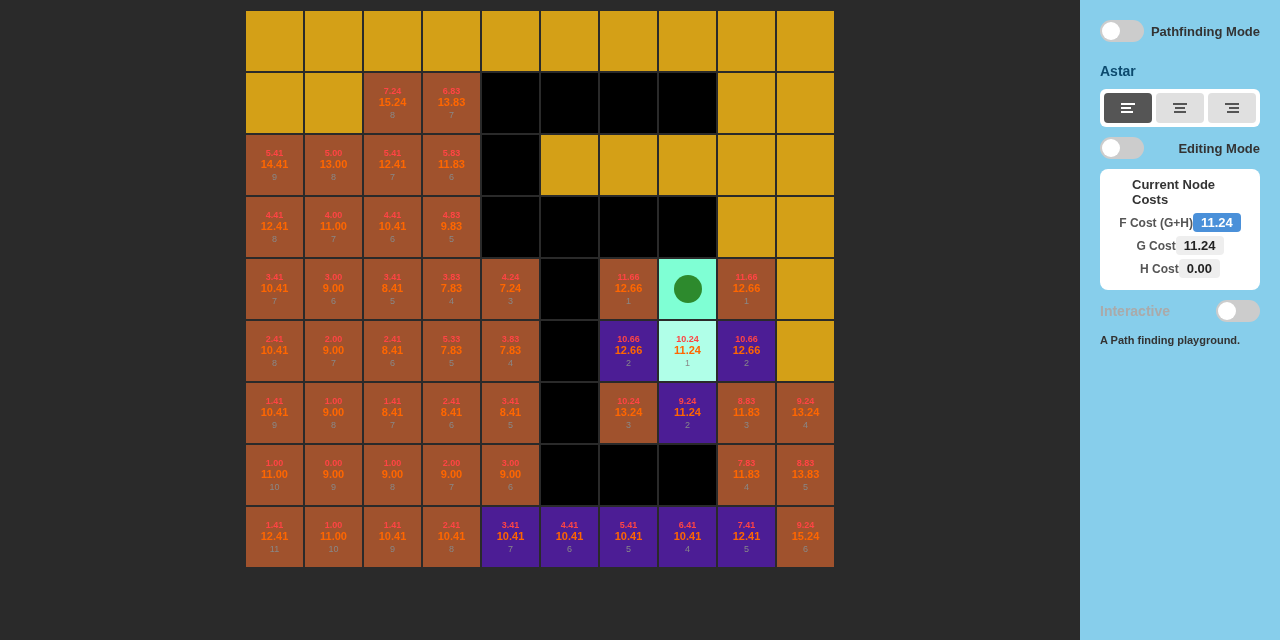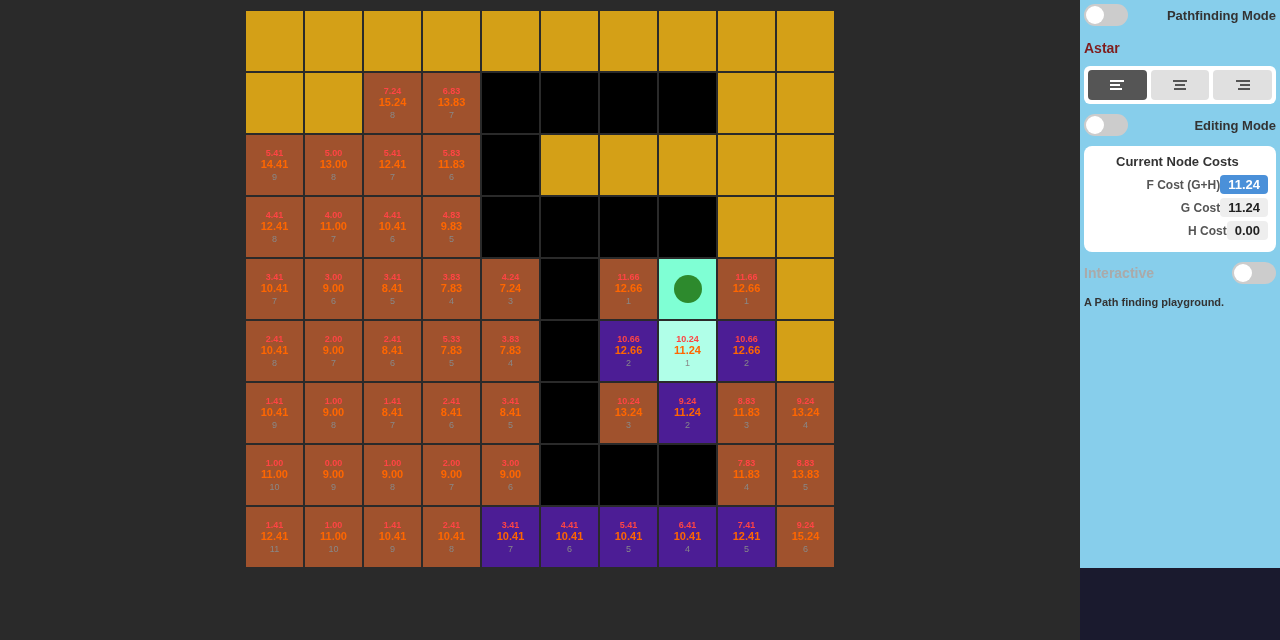--- a/index.html
+++ b/index.html
@@ -52,23 +52,23 @@
       height: 28px;
       background: #2d8a2d;
       border-radius: 50%;
       position: absolute;
       top: 50%;
       left: 50%;
       transform: translate(-50%, -50%);
     }
     #sidebar {
       width: 200px;
-      height: 568px;
+      height: 640px;
       background: #87ceeb;
-      padding: 4px;
+      padding: 20px;
       display: flex;
       flex-direction: column;
       gap: 10px;
       overflow-y: auto;
     }
     .toggle-row {
       display: flex;
       align-items: center;
       justify-content: space-between;
     }
@@ -91,22 +91,22 @@
       background: white;
       border-radius: 50%;
       position: absolute;
       top: 2px;
       left: 2px;
       transition: left 0.2s;
     }
     .section-title {
       font-size: 14px;
       font-weight: bold;
-      color: #7f1d1d;
-      margin-top: 4px;
+      color: #0c4a6e;
+      margin-top: 11px;
     }
     .align-buttons {
       display: flex;
       gap: 4px;
       background: white;
       border-radius: 6px;
       padding: 4px;
     }
     .align-btn {
       flex: 1;
@@ -128,21 +128,21 @@
     }
     .cost-title {
       font-size: 13px;
       font-weight: bold;
       color: #333;
       margin-bottom: 6px;
       margin-left: 24px;
     }
     .cost-row {
       display: flex;
-      justify-content: flex-end;
+      justify-content: center;
       align-items: center;
       margin-bottom: 4px;
     }
     .cost-key { font-size: 12px; color: #555; font-weight: bold; }
     .cost-val { font-size: 13px; font-weight: bold; color: #222; background: #eee; padding: 2px 8px; border-radius: 4px; }
     .cost-val.highlight { background: #4a90d9; color: white; }
     .interactive-label {
       font-size: 14px;
       font-weight: bold;
       color: #aaa;

